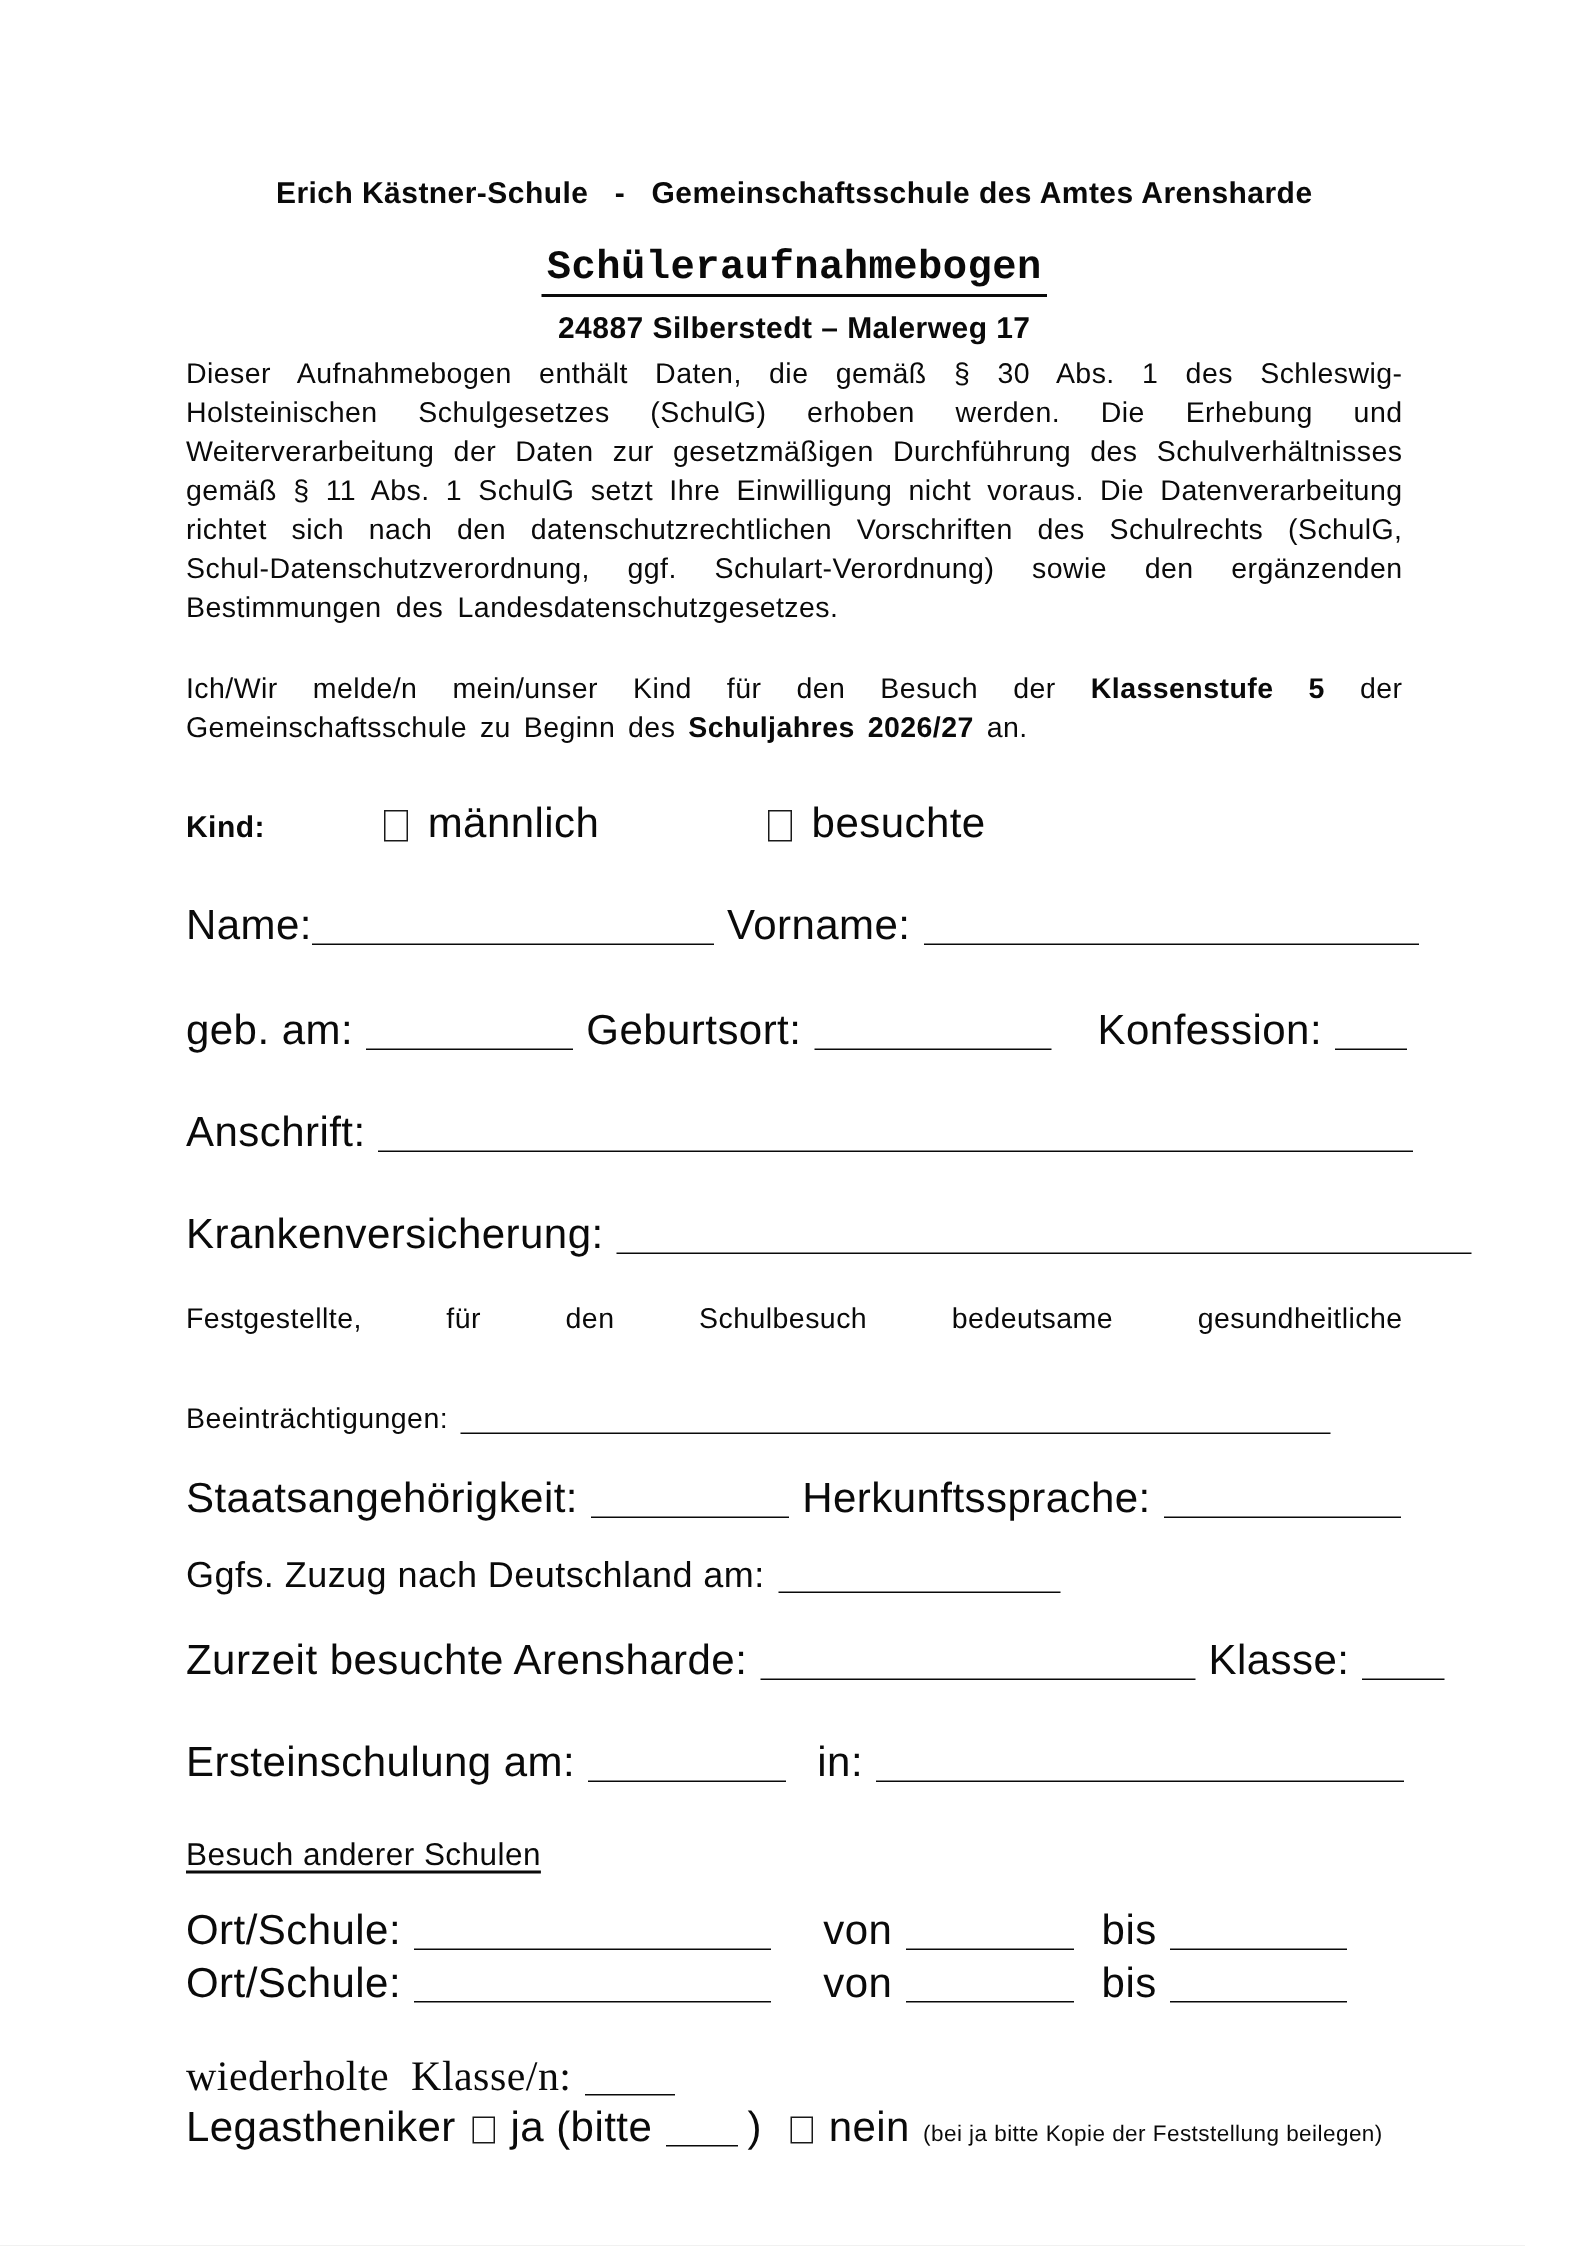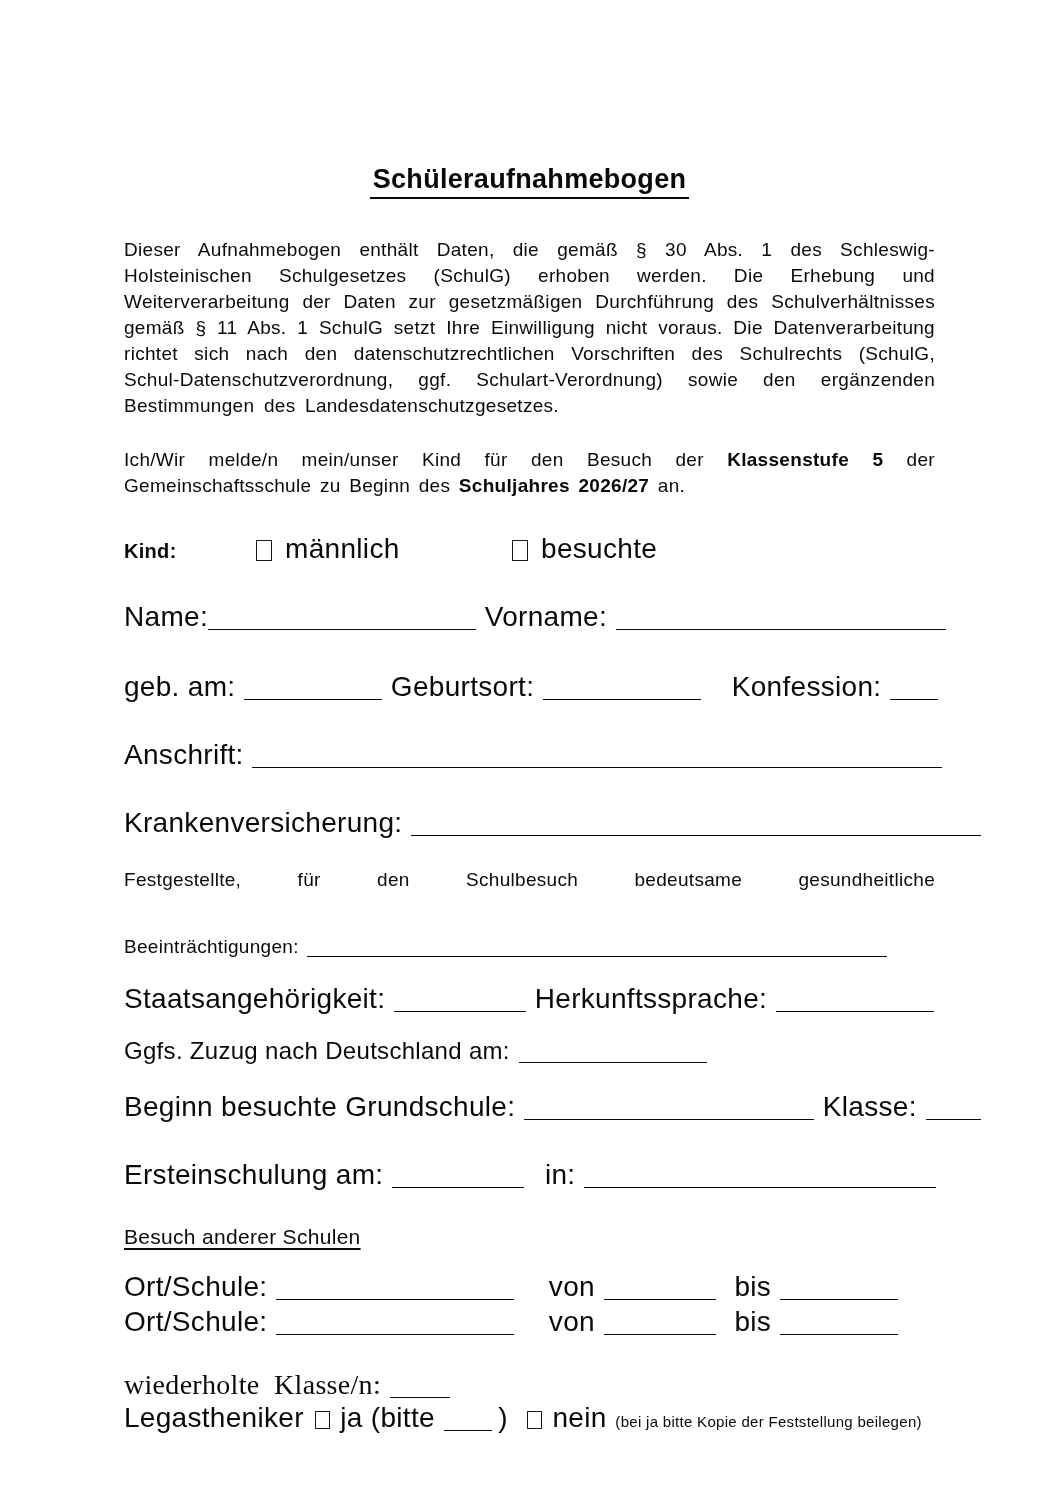--- a/index.html
+++ b/index.html
@@ -10,21 +10,21 @@
     background:#ffffff;
     font-family:"Liberation Sans", sans-serif;
     color:#0a0a0a;
     letter-spacing:0.3px;
     overflow:hidden;
   }
   .content { position:absolute; top:0; left:124px; right:123px; height:100%; }
   .row { position:absolute; left:0; width:100%; white-space:nowrap; }
 
   .hdr { text-align:center; font-weight:bold; font-size:20px; line-height:30px; white-space:pre-wrap; }
-  .title-wrap { text-align:center; }
+  .title-wrap { text-align:center;font-family:Liberation Mono, monospace; }
   .doc-title {
     display:inline-block; font-weight:bold; font-size:27px;
     border-bottom:2.5px solid #0a0a0a; padding:0 3px 2px 3px;
   }
 
   .para { font-size:19px; line-height:26px; text-align:justify; white-space:normal; }
   .intro { word-spacing:4px; }
   .b { font-weight:bold; }
 
   .lbl { font-size:28px; }
@@ -53,20 +53,24 @@
 
   .underlined { text-decoration:underline; text-underline-offset:4px; text-decoration-thickness:1.6px; }
   .pre { white-space:pre-wrap;font-family:Liberation Serif, serif; }
 </style>
 </head>
 <body>
 
 <div class="page">
   <div class="content">
 
+    <div class="row hdr" style="top:54px;">
+      <div>Erich Kästner-Schule   -   Gemeinschaftsschule des Amtes Arensharde</div>
+      <div>24887 Silberstedt – Malerweg 17</div>
+    </div>
 
     <div class="row title-wrap" style="top:164px;">
       <span class="doc-title">Schüleraufnahmebogen</span>
     </div>
 
     <div class="row para intro" style="top:237px;">Dieser Aufnahmebogen enthält Daten, die gemäß § 30 Abs. 1 des Schleswig-Holsteinischen Schulgesetzes (SchulG) erhoben werden. Die Erhebung und Weiterverarbeitung der Daten zur gesetzmäßigen Durchführung des Schulverhältnisses gemäß § 11 Abs. 1 SchulG setzt Ihre Einwilligung nicht voraus. Die Datenverarbeitung richtet sich nach den datenschutzrechtlichen Vorschriften des Schulrechts (SchulG, Schul-Datenschutzverordnung, ggf. Schulart-Verordnung) sowie den ergänzenden Bestimmungen des Landesdatenschutzgesetzes.</div>
 
     <div class="row para" style="top:447px; word-spacing:3px;">
       <span>Ich/Wir melde/n mein/unser Kind für den Besuch der </span><span class="b">Klassenstufe 5</span><span> der Gemeinschaftsschule zu Beginn des </span><span class="b">Schuljahres 2026/27</span><span> an.</span>
     </div>
@@ -116,21 +120,21 @@
       <span class="lbl">Herkunftssprache:</span>
       <span class="bl" style="width:158px;"></span>
     </div>
 
     <div class="row" style="top:1037px;">
       <span class="lbl-sm">Ggfs. Zuzug nach Deutschland am:</span>
       <span class="bl" style="width:188px;"></span>
     </div>
 
     <div class="row" style="top:1091px;">
-      <span class="lbl">Beginn besuchte Grundschule:</span>
+      <span class="lbl">Zurzeit besuchte Arensharde:</span>
       <span class="bl" style="width:290px;"></span>
       <span class="lbl">Klasse:</span>
       <span class="bl" style="width:55px;"></span>
     </div>
 
     <div class="row" style="top:1159px;">
       <span class="lbl">Ersteinschulung am:</span>
       <span class="bl" style="width:132px;"></span>
       <span class="lbl" style="margin-left:12px;">in:</span>
       <span class="bl" style="width:352px;"></span>

